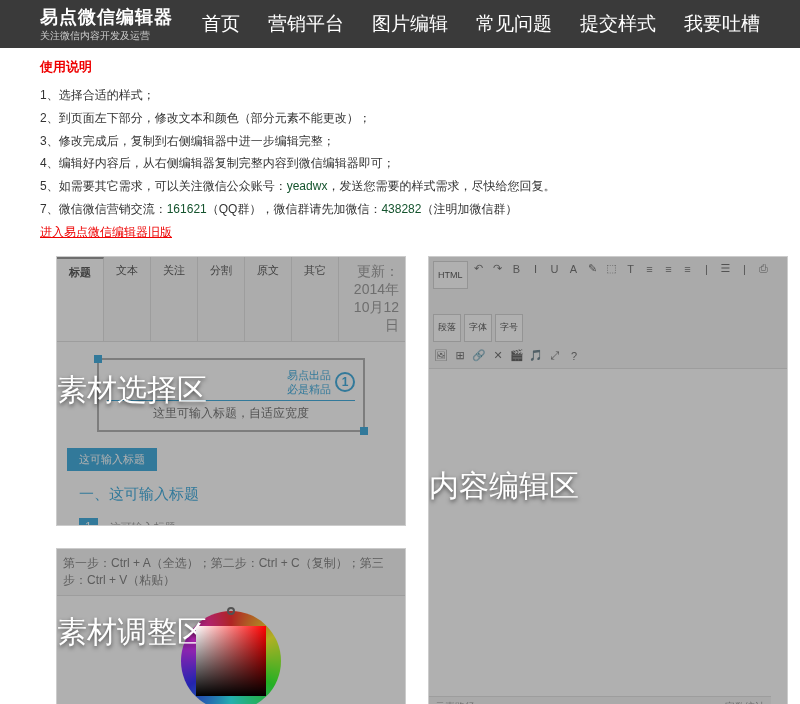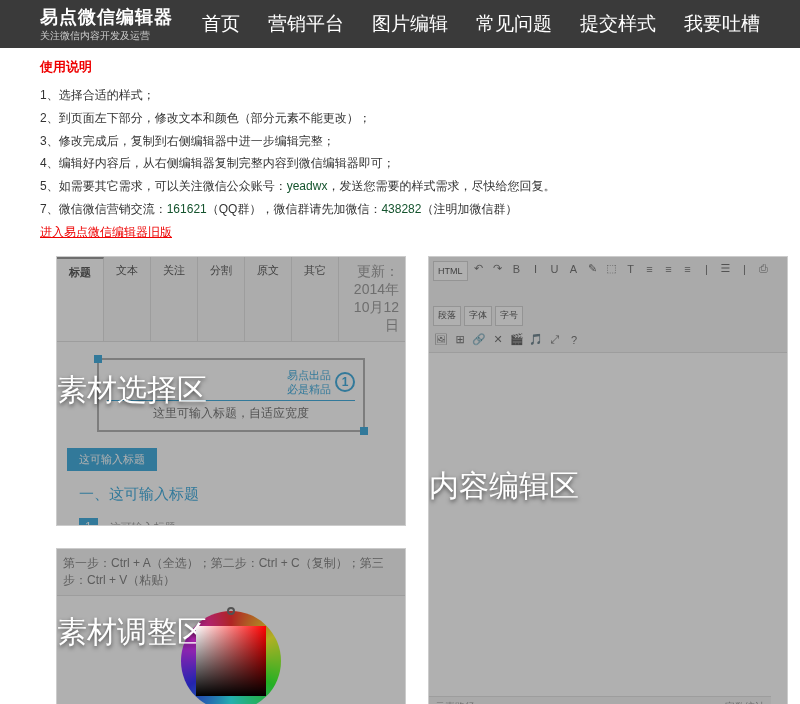--- a/index.html
+++ b/index.html
@@ -33,21 +33,21 @@
 .corner.tl { top: -5px; left: -5px; }
 .corner.br { bottom: -5px; right: -5px; }
 .showcase-head { display: flex; justify-content: flex-end; gap: 4px; font-size: 11px; color: #1a9bd7; align-items: center; }
 .circle-num { display: inline-flex; width: 20px; height: 20px; border: 2px solid #1a9bd7; border-radius: 50%; align-items: center; justify-content: center; font-weight: bold; font-size: 12px; }
 .showcase-sub { font-size: 12px; color: #555; margin-top: 4px; border-top: 1px solid #1a9bd7; padding-top: 4px; }
 .title-btn { background: #1a9bd7; color: #fff; padding: 4px 12px; display: inline-block; font-size: 11px; margin: 6px 0; }
 .blue-heading { color: #1a9bd7; font-size: 15px; padding: 8px 12px; }
 .num-box { background: #1a9bd7; color: #fff; display: inline-block; padding: 2px 6px; margin: 6px 12px 0; font-size: 12px; }
 .editor-toolbar { background: #f5f5f5; border-bottom: 1px solid #ddd; padding: 4px; display: flex; flex-wrap: wrap; gap: 3px; font-size: 10px; }
 .tb-item { width: 16px; height: 16px; display: inline-flex; align-items: center; justify-content: center; color: #555; cursor: pointer; font-size: 11px; }
-.tb-sel { padding: 0 4px; border: 1px solid #ccc; height: 20px; font-size: 9px; display: inline-flex; align-items: center; background: #fff; }
+.tb-sel { padding: 0 4px; border: 1px solid #ccc; height: 28px; font-size: 9px; display: inline-flex; align-items: center; background: #fff; }
 .editor-body { height: calc(100% - 74px); background: #fff; }
 .editor-footer { position: absolute; bottom: 0; left: 0; right: 16px; background: #f5f5f5; border-top: 1px solid #ddd; font-size: 10px; color: #888; padding: 3px 6px; display: flex; justify-content: space-between; }
 .steps { background: #f5f5f5; border-bottom: 1px solid #ddd; padding: 6px; font-size: 12px; color: #666; }
 .color-area { display: flex; align-items: center; justify-content: center; height: 130px; gap: 10px; position: relative; }
 .color-wheel { width: 100px; height: 100px; border-radius: 50%; background: conic-gradient(red, yellow, lime, cyan, blue, magenta, red); position: relative; }
 .wheel-hole { position: absolute; inset: 20px; border-radius: 50%; background: #fff; }
 .hue-ind { position: absolute; top: -4px; left: 46px; width: 8px; height: 8px; border: 2px solid #555; border-radius: 50%; background: transparent; }
 .sat-box { width: 70px; height: 70px; background: linear-gradient(to bottom, rgba(0,0,0,0), #000), linear-gradient(to right, #fff, red); position: absolute; z-index: 2; }
 </style>
 </head>

